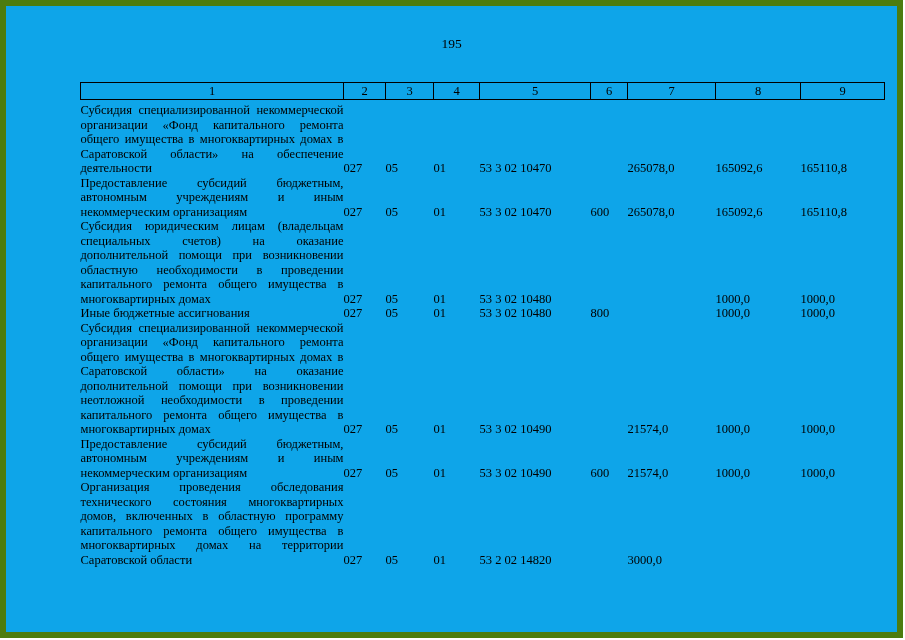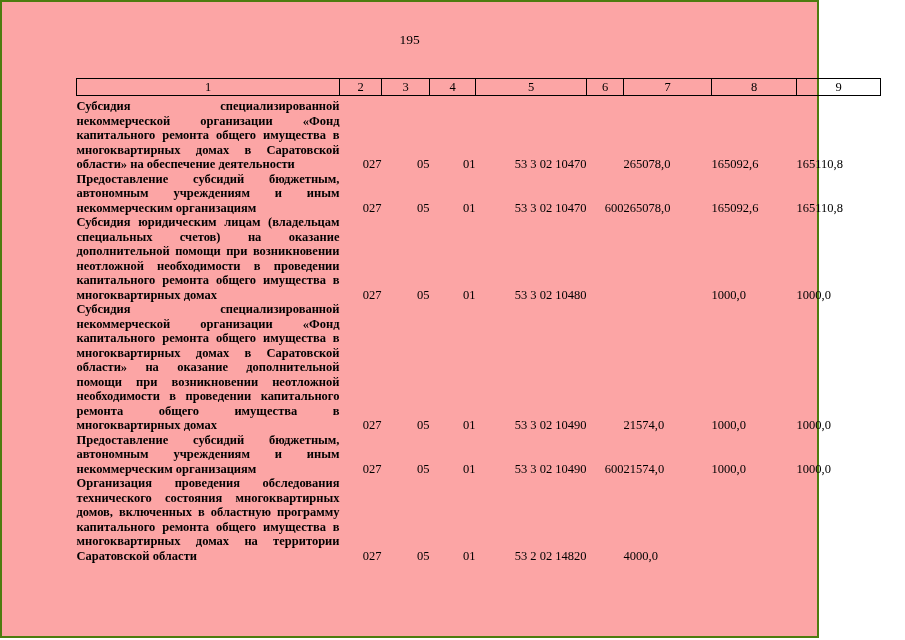--- a/index.html
+++ b/index.html
@@ -7,24 +7,24 @@
   body {
     width: 905px;
     height: 640px;
     background: #ffffff;
     font-family: "Liberation Serif", "DejaVu Serif", serif;
     color: #000000;
     overflow: hidden;
   }
   .page {
     position: relative;
-    width: 819px;
+    width: 903px;
     height: 638px;
-    background: #fca5a5;
-    border: 2px solid #4d7c0f;
+    background: #0ea5e9;
+    border: 6px solid #4d7c0f;
   }
   .page-number {
     position: absolute;
     top: 30px;
     left: 0;
     width: 100%;
     text-align: center;
     font-size: 13.5px;
   }
   table.budget-table {
@@ -51,24 +51,23 @@
     border: none;
   }
   table.budget-table tbody tr:first-child td {
     padding-top: 3px;
   }
   td.col-name {
     text-align: justify;
     padding-left: 7px;
     padding-right: 2px;
     hyphens: auto;
-    font-weight: bold;
     -webkit-hyphens: auto;
   }
-  td.col-center { text-align: right; }
+  td.col-center { text-align: left; }
   td.col-right  { padding-right: 2px; }
 </style>
 </head>
 <body>
 
 <div class="page">
 
   <div class="page-number">195</div>
 
   <table class="budget-table">
@@ -116,31 +115,42 @@
         <td class="col-center">05</td>
         <td class="col-center">01</td>
         <td class="col-center">53 3 02 10470</td>
         <td class="col-center">600</td>
         <td class="col-right">265078,0</td>
         <td class="col-right">165092,6</td>
         <td class="col-right">165110,8</td>
       </tr>
 
       <tr>
-        <td class="col-name">Субсидия юридическим лицам (владельцам специальных счетов) на оказание дополнительной помощи при возникновении неотложной необходимости в проведении капитального ремонта общего имущества в многоквартирных домах</td>
+        <td class="col-name">Субсидия юридическим лицам (владельцам специальных счетов) на оказание дополнительной помощи при возникновении областную необходимости в проведении капитального ремонта общего имущества в многоквартирных домах</td>
         <td class="col-center">027</td>
         <td class="col-center">05</td>
         <td class="col-center">01</td>
         <td class="col-center">53 3 02 10480</td>
         <td class="col-center"></td>
         <td class="col-right"></td>
         <td class="col-right">1000,0</td>
         <td class="col-right">1000,0</td>
       </tr>
 
+      <tr>
+        <td class="col-name">Иные бюджетные ассигнования</td>
+        <td class="col-center">027</td>
+        <td class="col-center">05</td>
+        <td class="col-center">01</td>
+        <td class="col-center">53 3 02 10480</td>
+        <td class="col-center">800</td>
+        <td class="col-right"></td>
+        <td class="col-right">1000,0</td>
+        <td class="col-right">1000,0</td>
+      </tr>
 
       <tr>
         <td class="col-name">Субсидия специализированной некоммерческой организации «Фонд капитального ремонта общего имущества в многоквартирных домах в Саратовской области» на оказание дополнительной помощи при возникновении неотложной необходимости в проведении капитального ремонта общего имущества в многоквартирных домах</td>
         <td class="col-center">027</td>
         <td class="col-center">05</td>
         <td class="col-center">01</td>
         <td class="col-center">53 3 02 10490</td>
         <td class="col-center"></td>
         <td class="col-right">21574,0</td>
         <td class="col-right">1000,0</td>
@@ -159,20 +169,20 @@
         <td class="col-right">1000,0</td>
       </tr>
 
       <tr>
         <td class="col-name">Организация проведения обследования технического состояния многоквартирных домов, включенных в областную программу капитального ремонта общего имущества в многоквартирных домах на территории Саратовской области</td>
         <td class="col-center">027</td>
         <td class="col-center">05</td>
         <td class="col-center">01</td>
         <td class="col-center">53 2 02 14820</td>
         <td class="col-center"></td>
-        <td class="col-right">4000,0</td>
+        <td class="col-right">3000,0</td>
         <td class="col-right"></td>
         <td class="col-right"></td>
       </tr>
 
     </tbody>
   </table>
 </div>
 
 </body></html>

